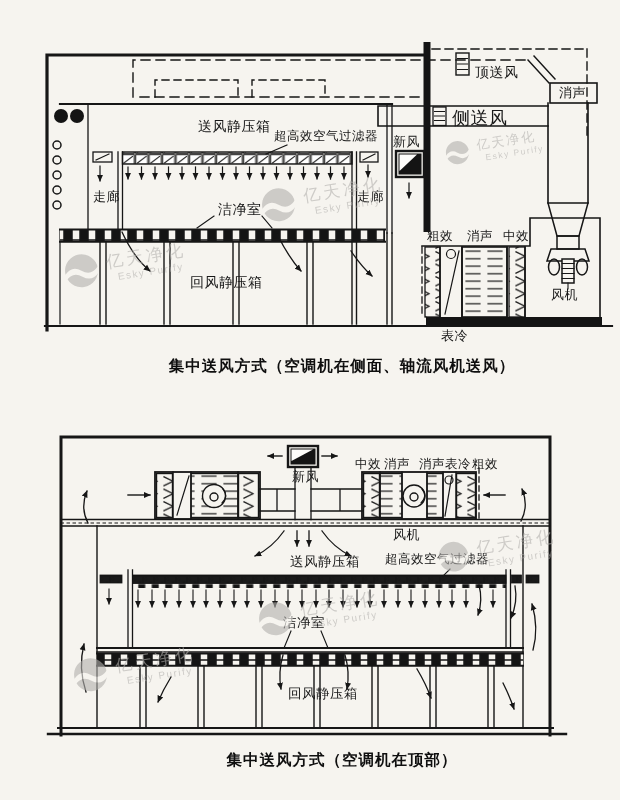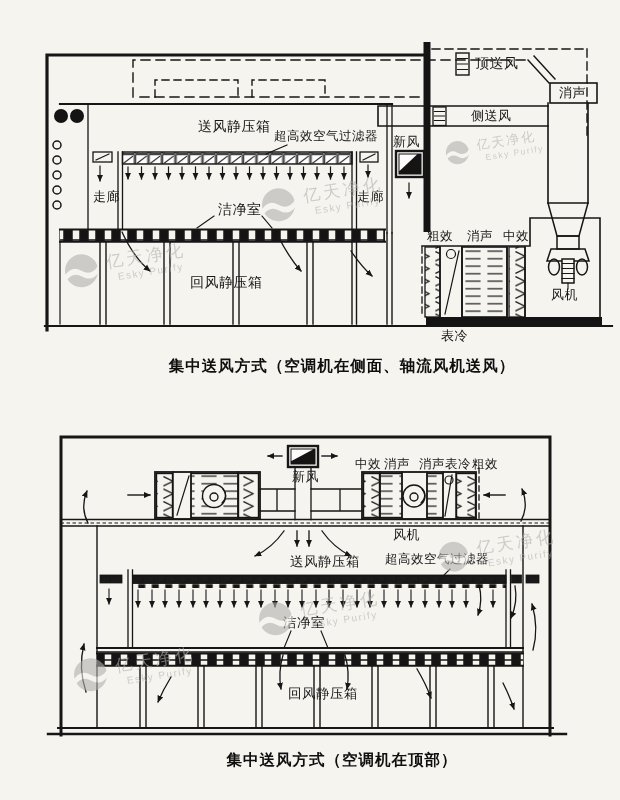--- a/index.html
+++ b/index.html
@@ -307,23 +307,23 @@
   <path d="M171,677 Q163,690 158,702" marker-end="url(#ah)"></path>
   <path d="M417,669 Q426,684 431,698" marker-end="url(#ah)"></path>
   <path d="M503,683 Q510,697 514,709" marker-end="url(#ah)"></path>
   <path d="M515,586 Q518,602 511,618" marker-end="url(#ah)"></path>
   <path d="M479,585 Q483,600 478,615" marker-end="url(#ah)"></path>
   <path d="M283,655 Q278,672 281,689" marker-end="url(#ah)"></path>
   <path d="M345,655 Q350,672 347,689" marker-end="url(#ah)"></path>
 </g>
 </svg>
 
-<div class="lbl" style="left:475px;top:56px;font-size:14px">顶送风</div>
+<div class="lbl" style="left:475px;top:65px;font-size:14px">顶送风</div>
 <div class="lbl" style="left:559px;top:86px;font-size:13px">消声</div>
-<div class="lbl" style="left:471px;top:109px;font-size:13px">侧送风</div>
+<div class="lbl" style="left:452px;top:109px;font-size:18px">侧送风</div>
 <div class="lbl" style="left:393px;top:135px;font-size:13px">新风</div>
 <div class="lbl" style="left:198px;top:119px;font-size:14px">送风静压箱</div>
 <div class="lbl" style="left:274px;top:130px;font-size:12.5px">超高效空气过滤器</div>
 <div class="lbl" style="left:93px;top:190px;font-size:13px">走廊</div>
 <div class="lbl" style="left:357px;top:190px;font-size:13px">走廊</div>
 <div class="lbl" style="left:218px;top:202px;font-size:14px">洁净室</div>
 <div class="lbl" style="left:190px;top:275px;font-size:14px">回风静压箱</div>
 <div class="lbl" style="left:427px;top:230px;font-size:12.5px">粗效</div>
 <div class="lbl" style="left:467px;top:230px;font-size:12.5px">消声</div>
 <div class="lbl" style="left:503px;top:230px;font-size:12.5px">中效</div>

